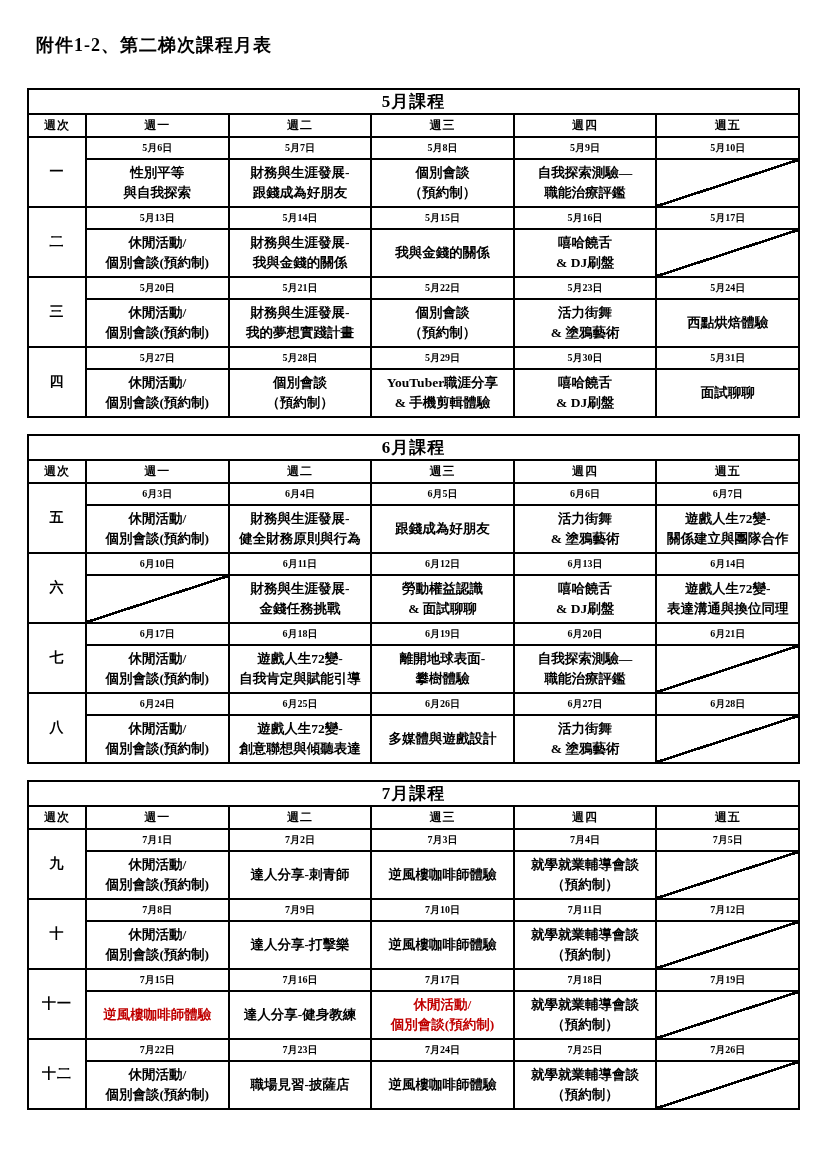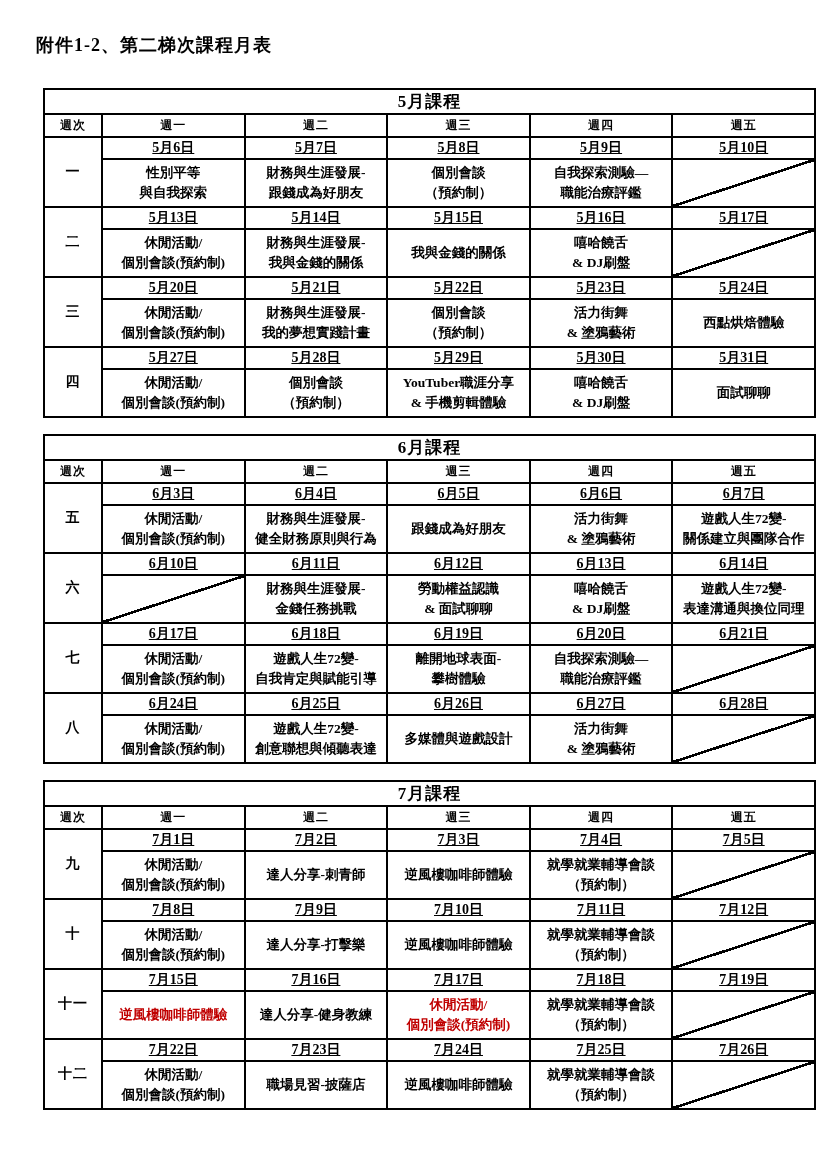--- a/index.html
+++ b/index.html
@@ -5,31 +5,31 @@
   html,body{margin:0;padding:0;}
   body{
     width:827px;height:1170px;background:#ffffff;position:relative;
     font-family:"Liberation Serif","DejaVu Serif",serif;
     color:#000;font-weight:bold;
   }
   .page-title{
     position:absolute;left:36px;top:33px;
     font-size:18px;letter-spacing:1px;
   }
-  .tables{position:absolute;left:27px;top:88px;width:773px;margin-left:16px;}
+  .tables{position:absolute;left:27px;top:88px;width:773px;}
   table{
     border-collapse:collapse;width:773px;table-layout:fixed;
     margin-bottom:16px;
   }
   td{border:2px solid #000;text-align:center;vertical-align:middle;padding:0;}
   col.week-col{width:58px;}
   .tbl-title{font-size:17px;height:23px;letter-spacing:1px;}
   .hdr{font-size:12px;height:21px;letter-spacing:1px;}
   .week-label{font-size:14px;letter-spacing:1px;}
-  .date{font-size:14px;height:20px;text-decoration:underline;}
+  .date{font-size:10px;height:20px;}
   .act{
     font-size:13.5px;height:46px;line-height:1.5;
     white-space:pre-line;
     text-align:center;
   }
   .red{color:#c00000;}
   .diag{
     background:linear-gradient(to bottom right,
       transparent calc(50% - 1.3px),
       #000 calc(50% - 1.3px),

